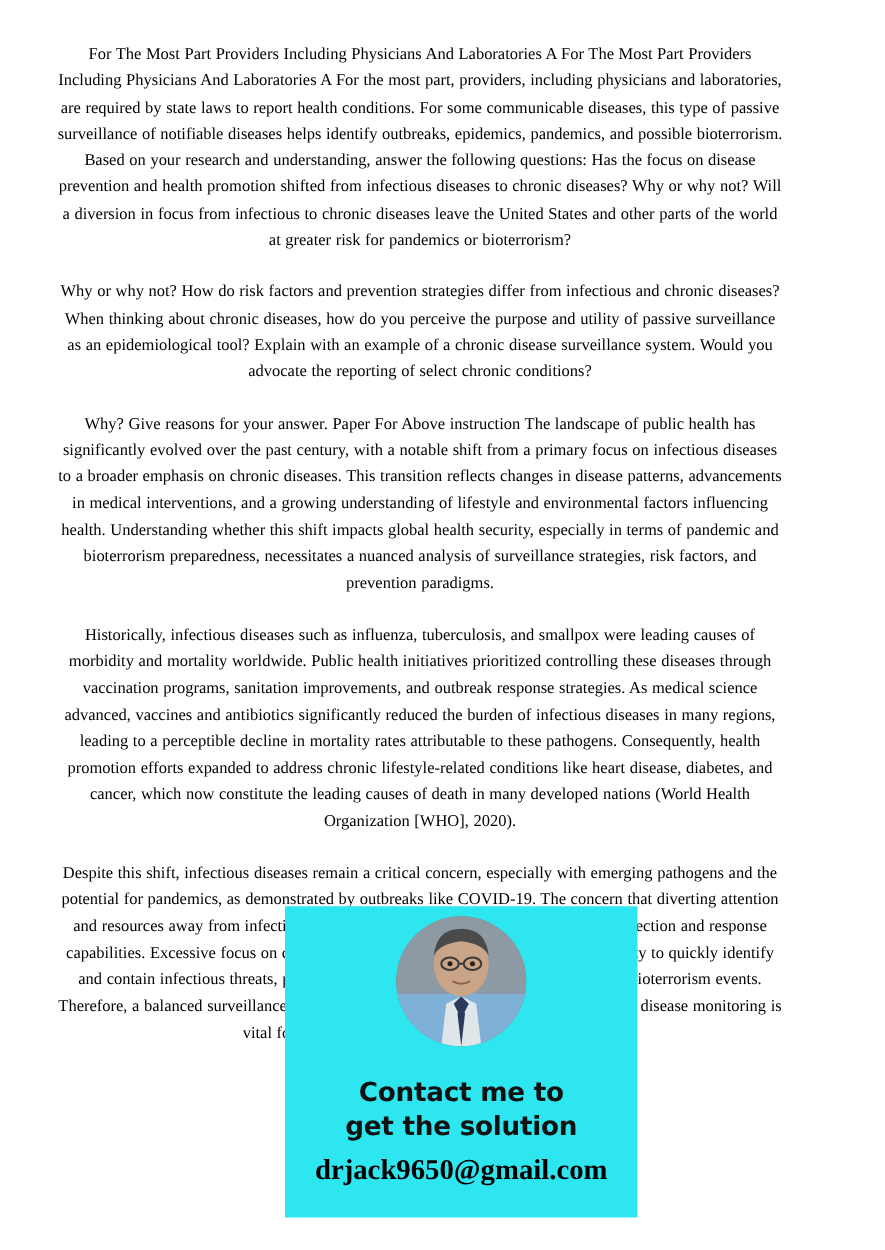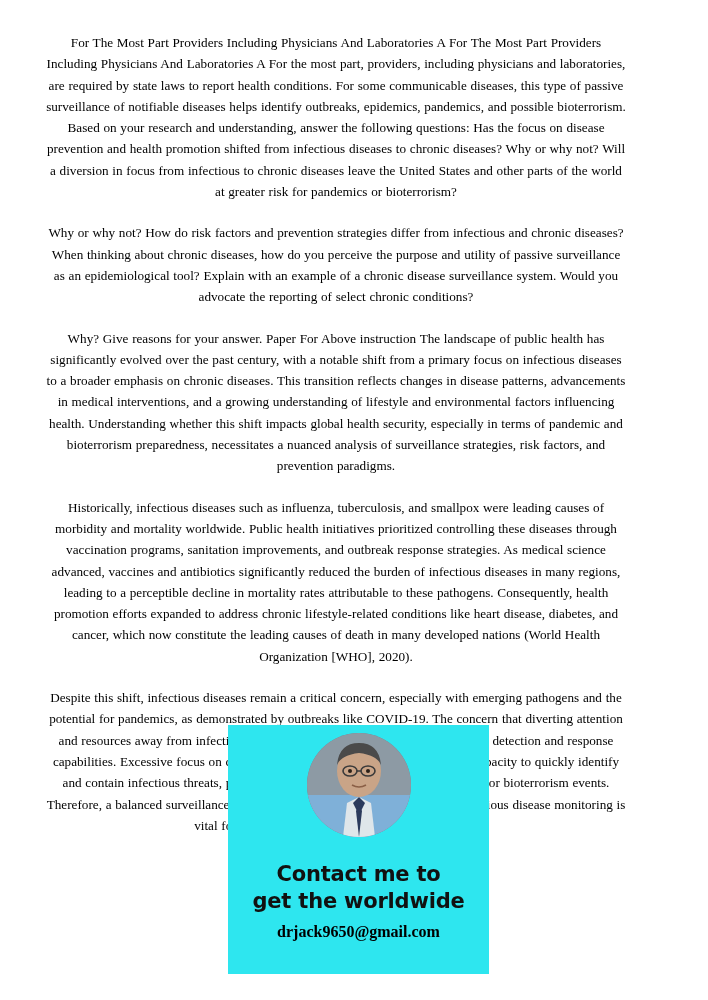--- a/index.html
+++ b/index.html
@@ -38,21 +38,21 @@
   }
   .para:last-child {
     margin-bottom: 0;
   }
 
   
   .overlay-card {
     position: absolute;
     left: 228px;
     top: 725px;
-    width: 261px;
+    width: 282px;
     height: 249px;
     background: #2ee6ef;
     overflow: hidden;
   }
   .avatar-wrap {
     position: absolute;
     left: 50%;
     top: 8px;
     transform: translateX(-50%);
     width: 104px;
@@ -78,21 +78,21 @@
   }
   .overlay-line1 { top: 137px; }
   .overlay-line2 { top: 164px; }
   .overlay-email {
     position: absolute;
     top: 198px;
     width: 100%;
     text-align: center;
     font-family: "Liberation Serif", serif;
     font-weight: bold;
-    font-size: 16px;
+    font-size: 23px;
     color: #000000;
   }
 </style>
 </head>
 <body>
 
 <div class="page">
 
   <div class="doc-body">
     <p class="para">For The Most Part Providers Including Physicians And Laboratories A For The Most Part Providers Including Physicians And Laboratories A For the most part, providers, including physicians and laboratories, are required by state laws to report health conditions. For some communicable diseases, this type of passive surveillance of notifiable diseases helps identify outbreaks, epidemics, pandemics, and possible bioterrorism. Based on your research and understanding, answer the following questions: Has the focus on disease prevention and health promotion shifted from infectious diseases to chronic diseases? Why or why not? Will a diversion in focus from infectious to chronic diseases leave the United States and other parts of the world at greater risk for pandemics or bioterrorism?</p>
@@ -116,17 +116,17 @@
         <ellipse cx="43" cy="38" rx="7" ry="5" fill="none" stroke="#3a3a3a" stroke-width="1.6"></ellipse>
         <ellipse cx="61" cy="38" rx="7" ry="5" fill="none" stroke="#3a3a3a" stroke-width="1.6"></ellipse>
         <line x1="50" y1="38" x2="54" y2="38" stroke="#3a3a3a" stroke-width="1.6"></line>
         <circle cx="43" cy="38" r="2" fill="#2a2018"></circle>
         <circle cx="61" cy="38" r="2" fill="#2a2018"></circle>
         <path d="M45 52 Q52 56 59 52" stroke="#8a5f46" stroke-width="1.6" fill="none"></path>
       </svg>
     </div>
 
     <div class="overlay-line1">Contact me to</div>
-    <div class="overlay-line2">get the worldwide</div>
+    <div class="overlay-line2">get the solution</div>
     <div class="overlay-email">drjack9650@gmail.com</div>
   </div>
 
 </div>
 
 </body></html>

